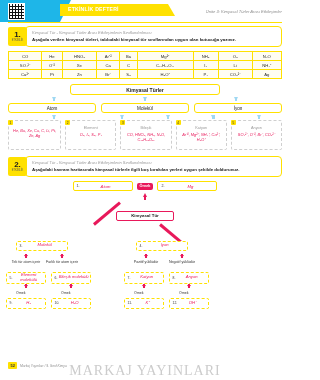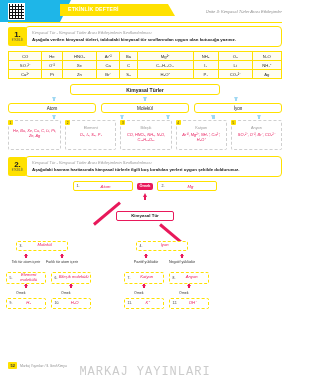--- a/index.html
+++ b/index.html
@@ -221,22 +221,22 @@
     position: absolute; left: 8px; bottom: 11px;
     background: #ffe100; color: #333; font-size: 4px; font-weight: bold;
     padding: 1px 2.5px; border-radius: 1px;
   }
   .fnote {
     position: absolute; left: 20px; bottom: 12px;
     font-size: 3.3px; color: #8d8d8d; font-style: italic;
   }
   .brand {
     position: absolute; left: 0; right: 0; bottom: 1px;
-    text-align: center; font-size: 12px; color: #cccccc;
-    font-family: Liberation Mono, monospace; letter-spacing: 1px;
+    text-align: center; font-size: 14px; color: #cccccc;
+    font-family: Liberation Serif, serif; letter-spacing: 1px;
   }
 </style>
 </head>
 <body>
 
 <div class="page">
 
   <div class="header">
     <div class="hdr-cyan"></div>
     <div class="qr">

